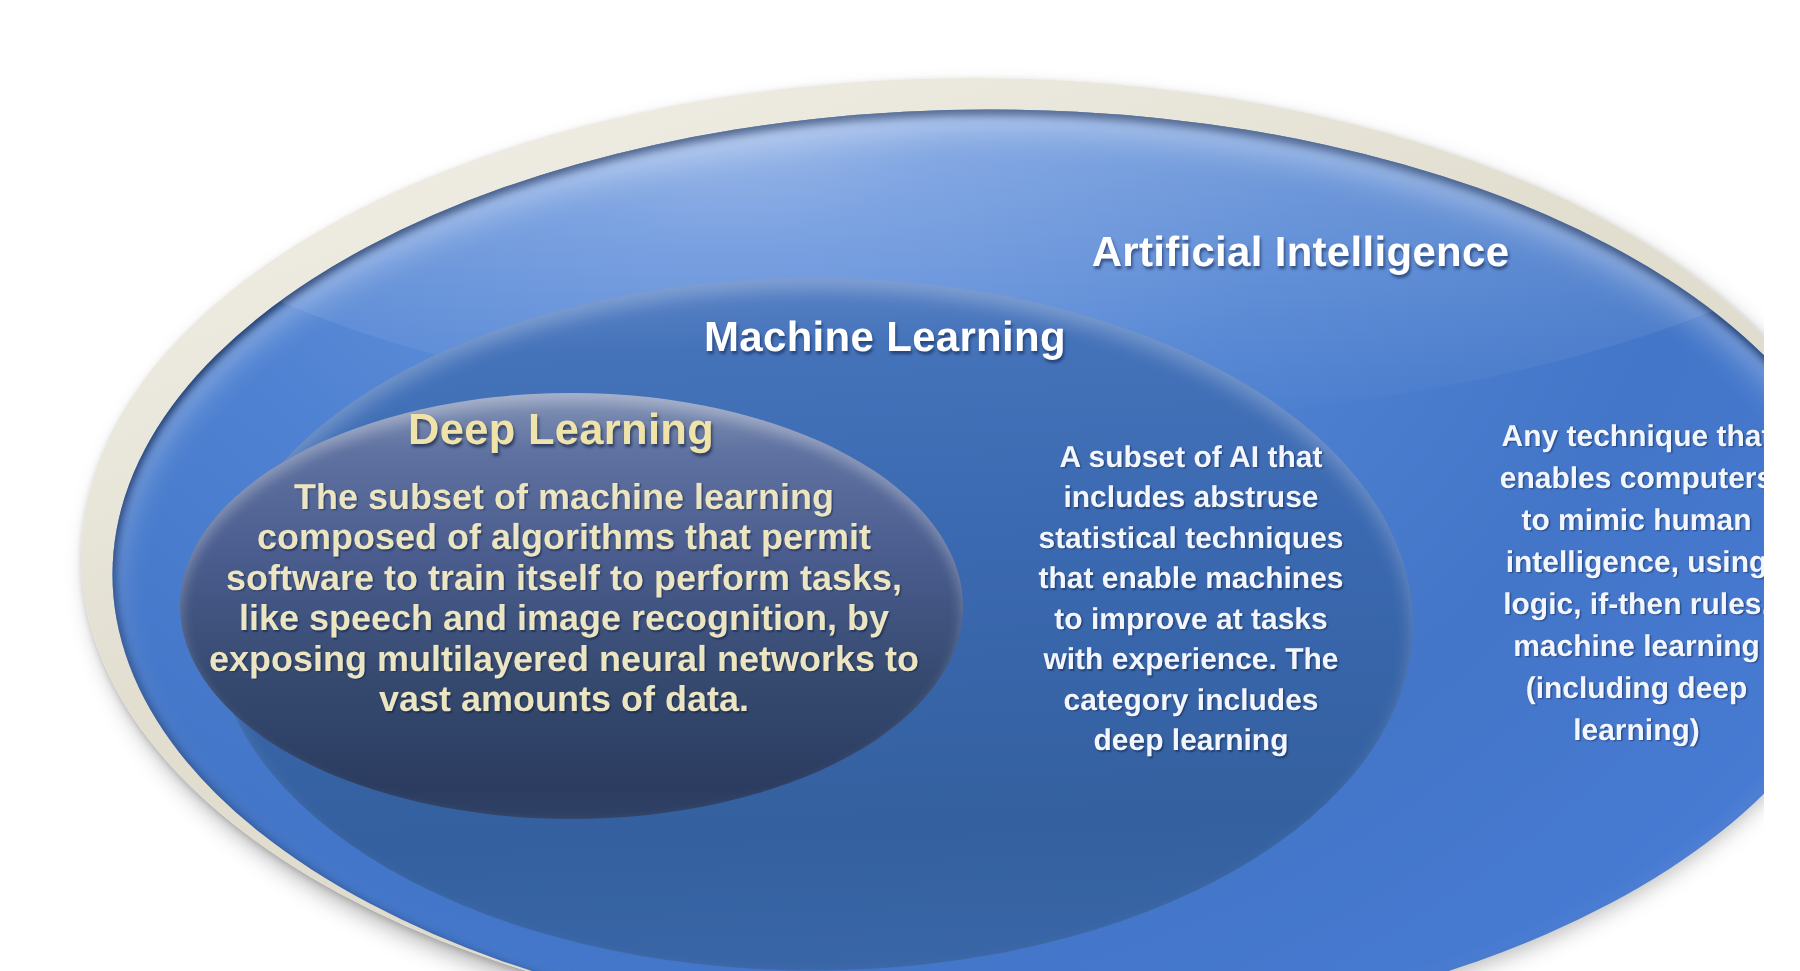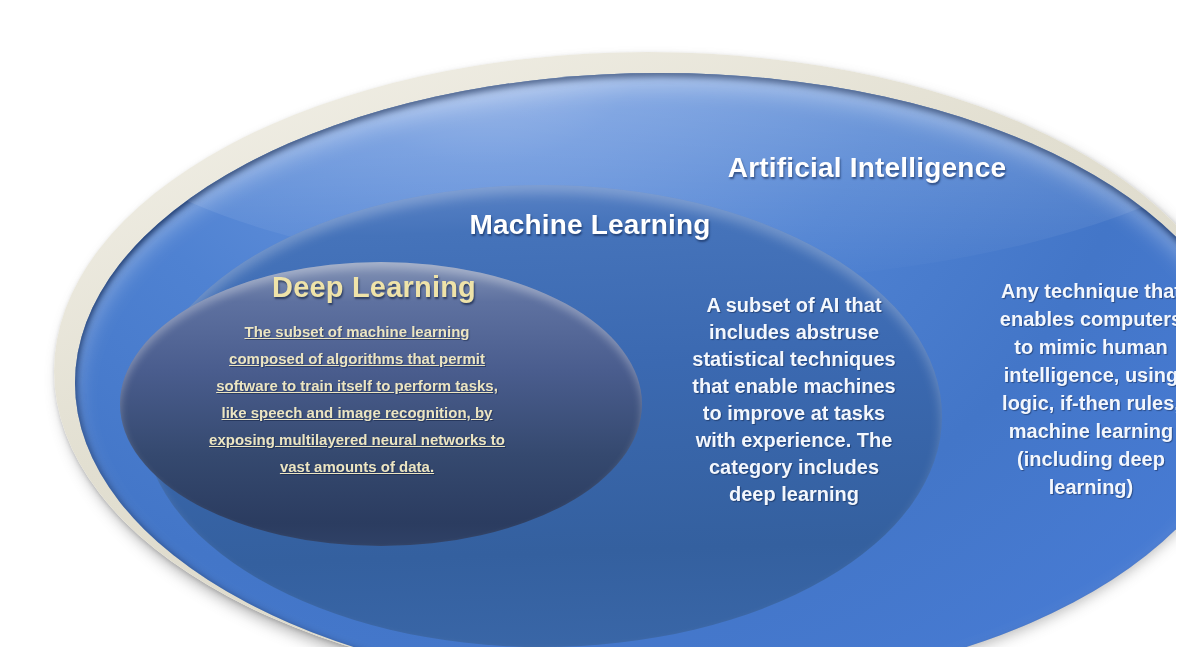--- a/index.html
+++ b/index.html
@@ -94,24 +94,23 @@
   }
 
   .para {
     position: absolute;
     font-weight: 700;
     text-align: center;
     white-space: pre-line;
     text-shadow: 1px 1px 1px rgba(10,25,55,0.45);
   }
   .dl-para {
-    left: 5px; top: 233px; width: 530px;
-    font-size: 15px; line-height: 27px;
+    left: 24px; top: 233px; width: 530px;
+    font-size: 24px; line-height: 27px;
     color: var(--dl_text_color, #ece5c2);
-    text-decoration: underline;
   }
   .ml-para {
     left: 567px; top: 207px; width: 280px;
     font-size: 20px; line-height: 27px;
     color: var(--ml_text_color, #f3f7fd);
   }
   .ai-para {
     left: 859px; top: 192px; width: 290px;
     font-size: 20px; line-height: 28px;
     color: var(--ai_text_color, #f3f7fd);

